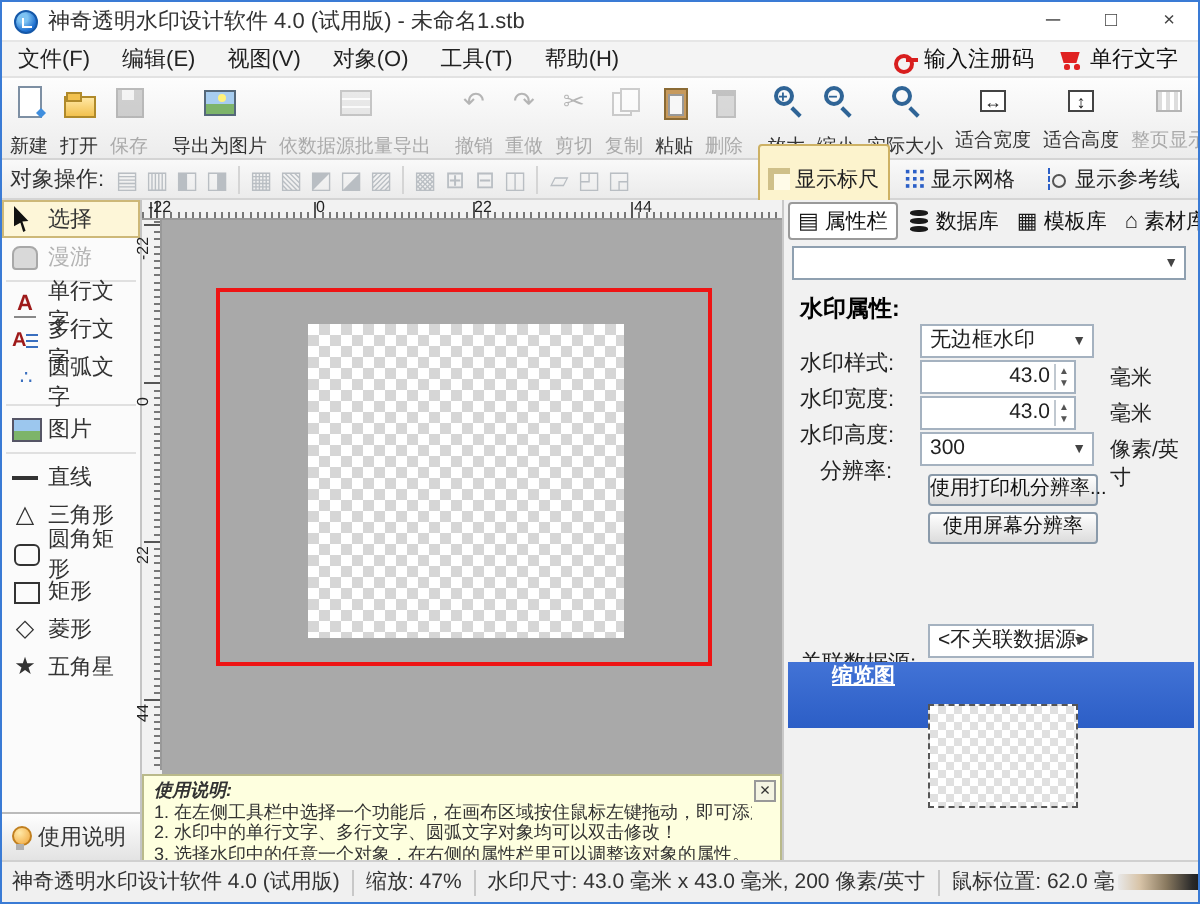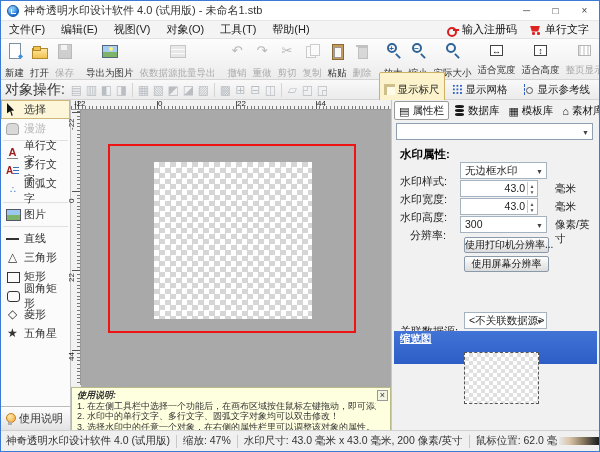--- a/index.html
+++ b/index.html
@@ -53,21 +53,21 @@
   .ic-del::before{content:"";position:absolute;left:4px;top:4px;width:8px;height:10px;background:#aab4be;border:1px solid #75808c;}
   .ic-del::after{content:"";position:absolute;left:2px;top:2px;width:12px;height:2px;background:#75808c;}
   .lens{position:absolute;left:2px;top:0;width:10px;height:10px;border:2px solid #2f6496;border-radius:50%;font:bold 8px/7px "Liberation Sans",sans-serif;text-align:center;color:#2f6496;font-style:normal;}
   .ic-mag::after{content:"";position:absolute;width:6px;height:2px;background:#2f6496;transform:rotate(45deg);right:1px;bottom:2px;}
   .ic-fit{border:1px solid #444;width:13px;height:11px;margin:2px auto 0;position:relative;background:#fff;}
   .ic-fit .fitg{position:absolute;left:0;top:0;width:100%;height:100%;text-align:center;font-size:9px;line-height:10px;color:#222;}
   .ic-full{border:1px solid #b5b5b5;width:13px;height:11px;margin:2px auto 0;background:repeating-linear-gradient(90deg,#ddd 0 2px,#fff 2px 4px);}
 
   
   .objectbar{position:absolute;left:0;top:79px;right:0;height:20px;background:linear-gradient(#f9f9f9,#ebebeb);border-bottom:1px solid #d4d4d4;display:flex;align-items:center;padding:0 4px;}
-  .oblabel{font-size:14px;color:#333;margin-right:4px;white-space:nowrap;}
+  .oblabel{font-size:11px;color:#333;margin-right:4px;white-space:nowrap;}
   .obicon{font-size:12px;color:#b9bec3;width:15px;text-align:center;line-height:18px;}
   .osep{width:1px;height:14px;background:#d5d5d5;margin:0 3px;}
   .viewgroup{margin-left:auto;display:flex;align-items:center;gap:2px;}
   .viewbtn{display:flex;align-items:center;gap:3px;font-size:10.5px;color:#222;padding:10px 4px;border:1px solid transparent;border-radius:2px;white-space:nowrap;}
   .viewbtn.active{background:#fcf3cd;border-color:#cdb164;}
   .vic{width:11px;height:11px;position:relative;flex:none;}
   .vic-ruler{background:#fffbe8;border-top:3px solid #cfc08a;border-left:3px solid #cfc08a;}
   .vic-grid{background:radial-gradient(#2b5fc7 1px,transparent 1.1px);background-size:3.6px 3.6px;}
   .vic-guide{border-left:1px dashed #2b5fc7;margin-left:4px;}
   .vic-guide::after{content:"";position:absolute;left:1px;top:3px;width:5px;height:5px;border-radius:50%;border:1px solid #555;}
@@ -128,21 +128,21 @@
   .dar{position:absolute;right:3px;top:50%;transform:translateY(-50%);font-size:7px;color:#444;}
   .pheading{position:absolute;left:8px;top:47px;font-weight:bold;font-size:11.5px;color:#000;}
   .prow{position:absolute;left:0;right:0;height:17px;}
   .plabel{position:absolute;left:8px;top:12px;font-size:11px;color:#222;}
   .pselect{position:absolute;left:68px;top:0;width:87px;height:17px;background:#fff;border:1px solid #a5b2c0;font-size:10.5px;line-height:15px;padding:0 12px 0 4px;white-space:nowrap;}
   .pinput{position:absolute;left:68px;top:0;width:78px;height:17px;background:#fff;border:1px solid #a5b2c0;font-size:10.5px;line-height:15px;text-align:right;padding-right:12px;}
   .spin{position:absolute;right:1px;top:1px;width:9px;height:13px;border-left:1px solid #c0c8d0;display:flex;flex-direction:column;align-items:center;justify-content:center;}
   .spin span{font-size:5px;line-height:6px;color:#555;}
   .punit{position:absolute;left:163px;top:2px;font-size:10.5px;color:#222;}
   .pbtn{position:absolute;left:72px;width:85px;height:16px;background:linear-gradient(#fefefe,#dcdcdc);border:1px solid #8a9aaa;border-radius:2px;font-size:10px;line-height:14px;text-align:center;color:#111;white-space:nowrap;}
-  .thumbheader{position:absolute;left:2px;right:2px;top:231px;height:33px;background:linear-gradient(#4273d6,#2c5ec6);color:#fff;font-weight:bold;font-size:10.5px;line-height:15px;padding-left:6px;text-decoration:underline;}
+  .thumbheader{position:absolute;left:2px;right:2px;top:231px;height:33px;background:linear-gradient(#4273d6,#2c5ec6);color:#fff;font-weight:bold;font-size:10.5px;line-height:15px;padding-left:22px;text-decoration:underline;}
   .thumb{position:absolute;left:72px;top:252px;width:75px;height:52px;border:1px dashed #555;background:conic-gradient(#e0e0e0 25%,#fff 25% 50%,#e0e0e0 50% 75%,#fff 75%);background-size:8px 8px;}
 
   
   .statusbar{position:absolute;left:0;bottom:0;right:0;height:21px;background:#f0f0f0;border-top:1px solid #d0d0d0;display:flex;align-items:center;font-size:10.5px;color:#333;padding:0 5px;white-space:nowrap;overflow:hidden;}
   .ssep{width:1px;height:13px;background:#c8c8c8;margin:0 6px;flex:none;}
   .gradstrip{flex:1 1 auto;height:8px;margin-left:2px;background:linear-gradient(90deg,#e8e8e8,#d8c4a8 18%,#8a7a60 40%,#2a2a2a 62%,#111 75%,#888 92%,#aaa);border-radius:1px;min-width:60px;}
 </style>
 </head>
 <body>
 
@@ -336,26 +336,26 @@
         <span class="sic sic-line"></span>
         <span>直线</span>
       </div>
     <div class="stool">
         <span class="sic">
           <span class="sglyph">△</span>
         </span>
         <span>三角形</span>
       </div>
     <div class="stool">
+        <span class="sic sic-rrect"></span>
+        <span>圆角矩形</span>
+      </div>
+    <div class="stool">
         <span class="sic sic-rect"></span>
         <span>矩形</span>
-      </div>
-    <div class="stool">
-        <span class="sic sic-rrect"></span>
-        <span>圆角矩形</span>
       </div>
     <div class="stool">
         <span class="sic">
           <span class="sglyph">◇</span>
         </span>
         <span>菱形</span>
       </div>
     <div class="stool">
         <span class="sic">
           <span class="sglyph">★</span>

